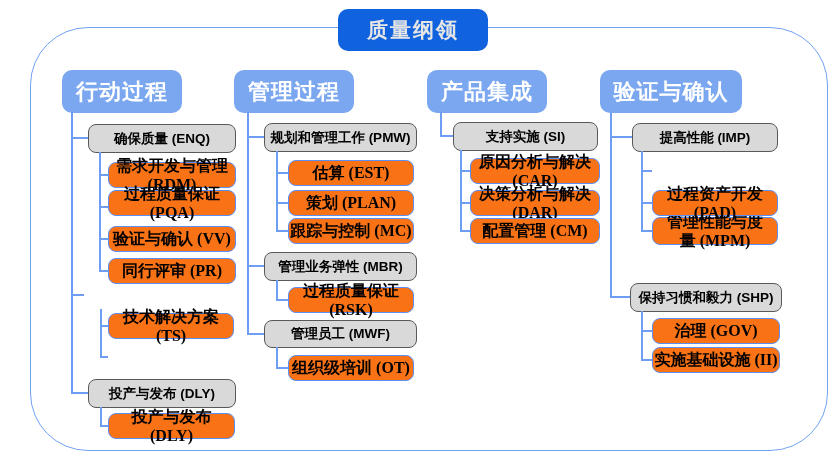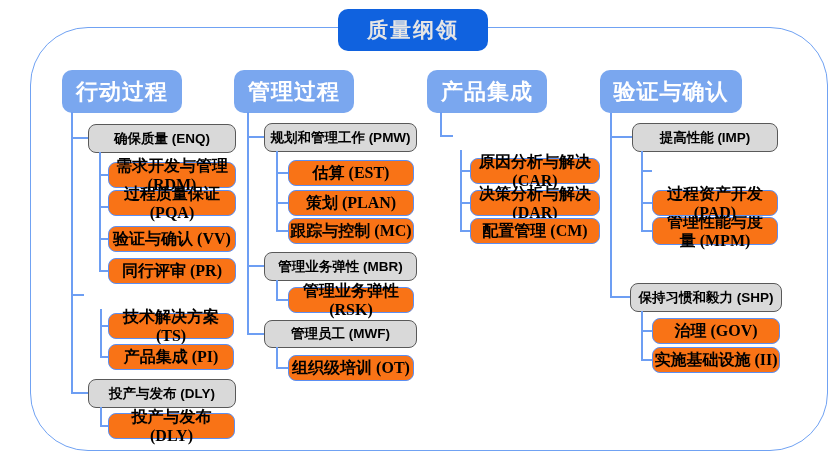--- a/index.html
+++ b/index.html
@@ -45,21 +45,20 @@
 
   <div class="hdr" style="left:62px;top:70px;width:120px;height:43px">行动过程</div>
 
   <div class="g" style="left:88px;top:124px;width:148px;height:29px">确保质量 (ENQ)</div>
   <div class="w" style="left:108px;top:162px;width:128px;height:26px">需求开发与管理 (RDM)</div>
   <div class="w" style="left:108px;top:190px;width:128px;height:26px">过程质量保证 (PQA)</div>
   <div class="w" style="left:108px;top:258px;width:128px;height:26px">同行评审 (PR)</div>
   <div class="w" style="left:108px;top:226px;width:128px;height:26px">验证与确认 (VV)</div>
 
   <div class="w" style="left:108px;top:313px;width:126px;height:26px">技术解决方案 (TS)</div>
-  <div class="w" style="left:108px;top:344px;width:126px;height:26px">产品集成 (PI)</div>
 
   <div class="g" style="left:88px;top:379px;width:148px;height:29px">投产与发布 (DLY)</div>
   <div class="w" style="left:108px;top:413px;width:127px;height:26px">投产与发布 (DLY)</div>
 
   <div class="v" style="left:71px;top:112px;height:281px"></div>
   <div class="h" style="left:71px;top:137px;width:17px"></div>
   <div class="h" style="left:71px;top:294px;width:13px"></div>
   <div class="h" style="left:71px;top:392px;width:17px"></div>
   <div class="v" style="left:99px;top:152px;height:119px"></div>
   <div class="h" style="left:99px;top:174px;width:9px"></div>
@@ -73,40 +72,41 @@
   <div class="h" style="left:100px;top:425px;width:8px"></div>
 
   <div class="hdr" style="left:234px;top:70px;width:120px;height:43px">管理过程</div>
 
   <div class="g" style="left:264px;top:123px;width:153px;height:29px">规划和管理工作 (PMW)</div>
   <div class="w" style="left:288px;top:160px;width:126px;height:26px">估算 (EST)</div>
   <div class="w" style="left:288px;top:190px;width:126px;height:26px">策划 (PLAN)</div>
   <div class="w" style="left:288px;top:218px;width:126px;height:26px">跟踪与控制 (MC)</div>
 
   <div class="g" style="left:264px;top:252px;width:153px;height:29px">管理业务弹性 (MBR)</div>
-  <div class="w" style="left:288px;top:287px;width:126px;height:26px">管理业务弹性 (RSK)</div>
+  <div class="w" style="left:288px;top:287px;width:126px;height:26px">过程质量保证 (RSK)</div>
 
   <div class="g" style="left:264px;top:320px;width:153px;height:28px">管理员工 (MWF)</div>
   <div class="w" style="left:288px;top:355px;width:126px;height:26px">组织级培训 (OT)</div>
 
   <div class="v" style="left:247px;top:112px;height:222px"></div>
   <div class="h" style="left:247px;top:136px;width:17px"></div>
   <div class="h" style="left:247px;top:265px;width:17px"></div>
   <div class="h" style="left:247px;top:333px;width:17px"></div>
   <div class="v" style="left:276px;top:151px;height:80px"></div>
   <div class="h" style="left:276px;top:172px;width:12px"></div>
   <div class="h" style="left:276px;top:202px;width:12px"></div>
   <div class="h" style="left:276px;top:230px;width:12px"></div>
   <div class="v" style="left:276px;top:280px;height:20px"></div>
   <div class="h" style="left:276px;top:299px;width:12px"></div>
   <div class="v" style="left:276px;top:347px;height:21px"></div>
   <div class="h" style="left:276px;top:367px;width:12px"></div>
 
   <div class="hdr" style="left:427px;top:70px;width:120px;height:43px">产品集成</div>
 
+  <div class="g" style="left:453px;top:122px;width:145px;height:29px">支持实施 (SI)</div>
   <div class="w" style="left:470px;top:158px;width:130px;height:26px">原因分析与解决 (CAR)</div>
   <div class="w" style="left:470px;top:190px;width:130px;height:26px">决策分析与解决 (DAR)</div>
   <div class="w" style="left:470px;top:218px;width:130px;height:26px">配置管理 (CM)</div>
 
   <div class="v" style="left:440px;top:112px;height:24px"></div>
   <div class="h" style="left:440px;top:135px;width:13px"></div>
   <div class="v" style="left:460px;top:150px;height:81px"></div>
   <div class="h" style="left:460px;top:170px;width:10px"></div>
   <div class="h" style="left:460px;top:202px;width:10px"></div>
   <div class="h" style="left:460px;top:230px;width:10px"></div>

